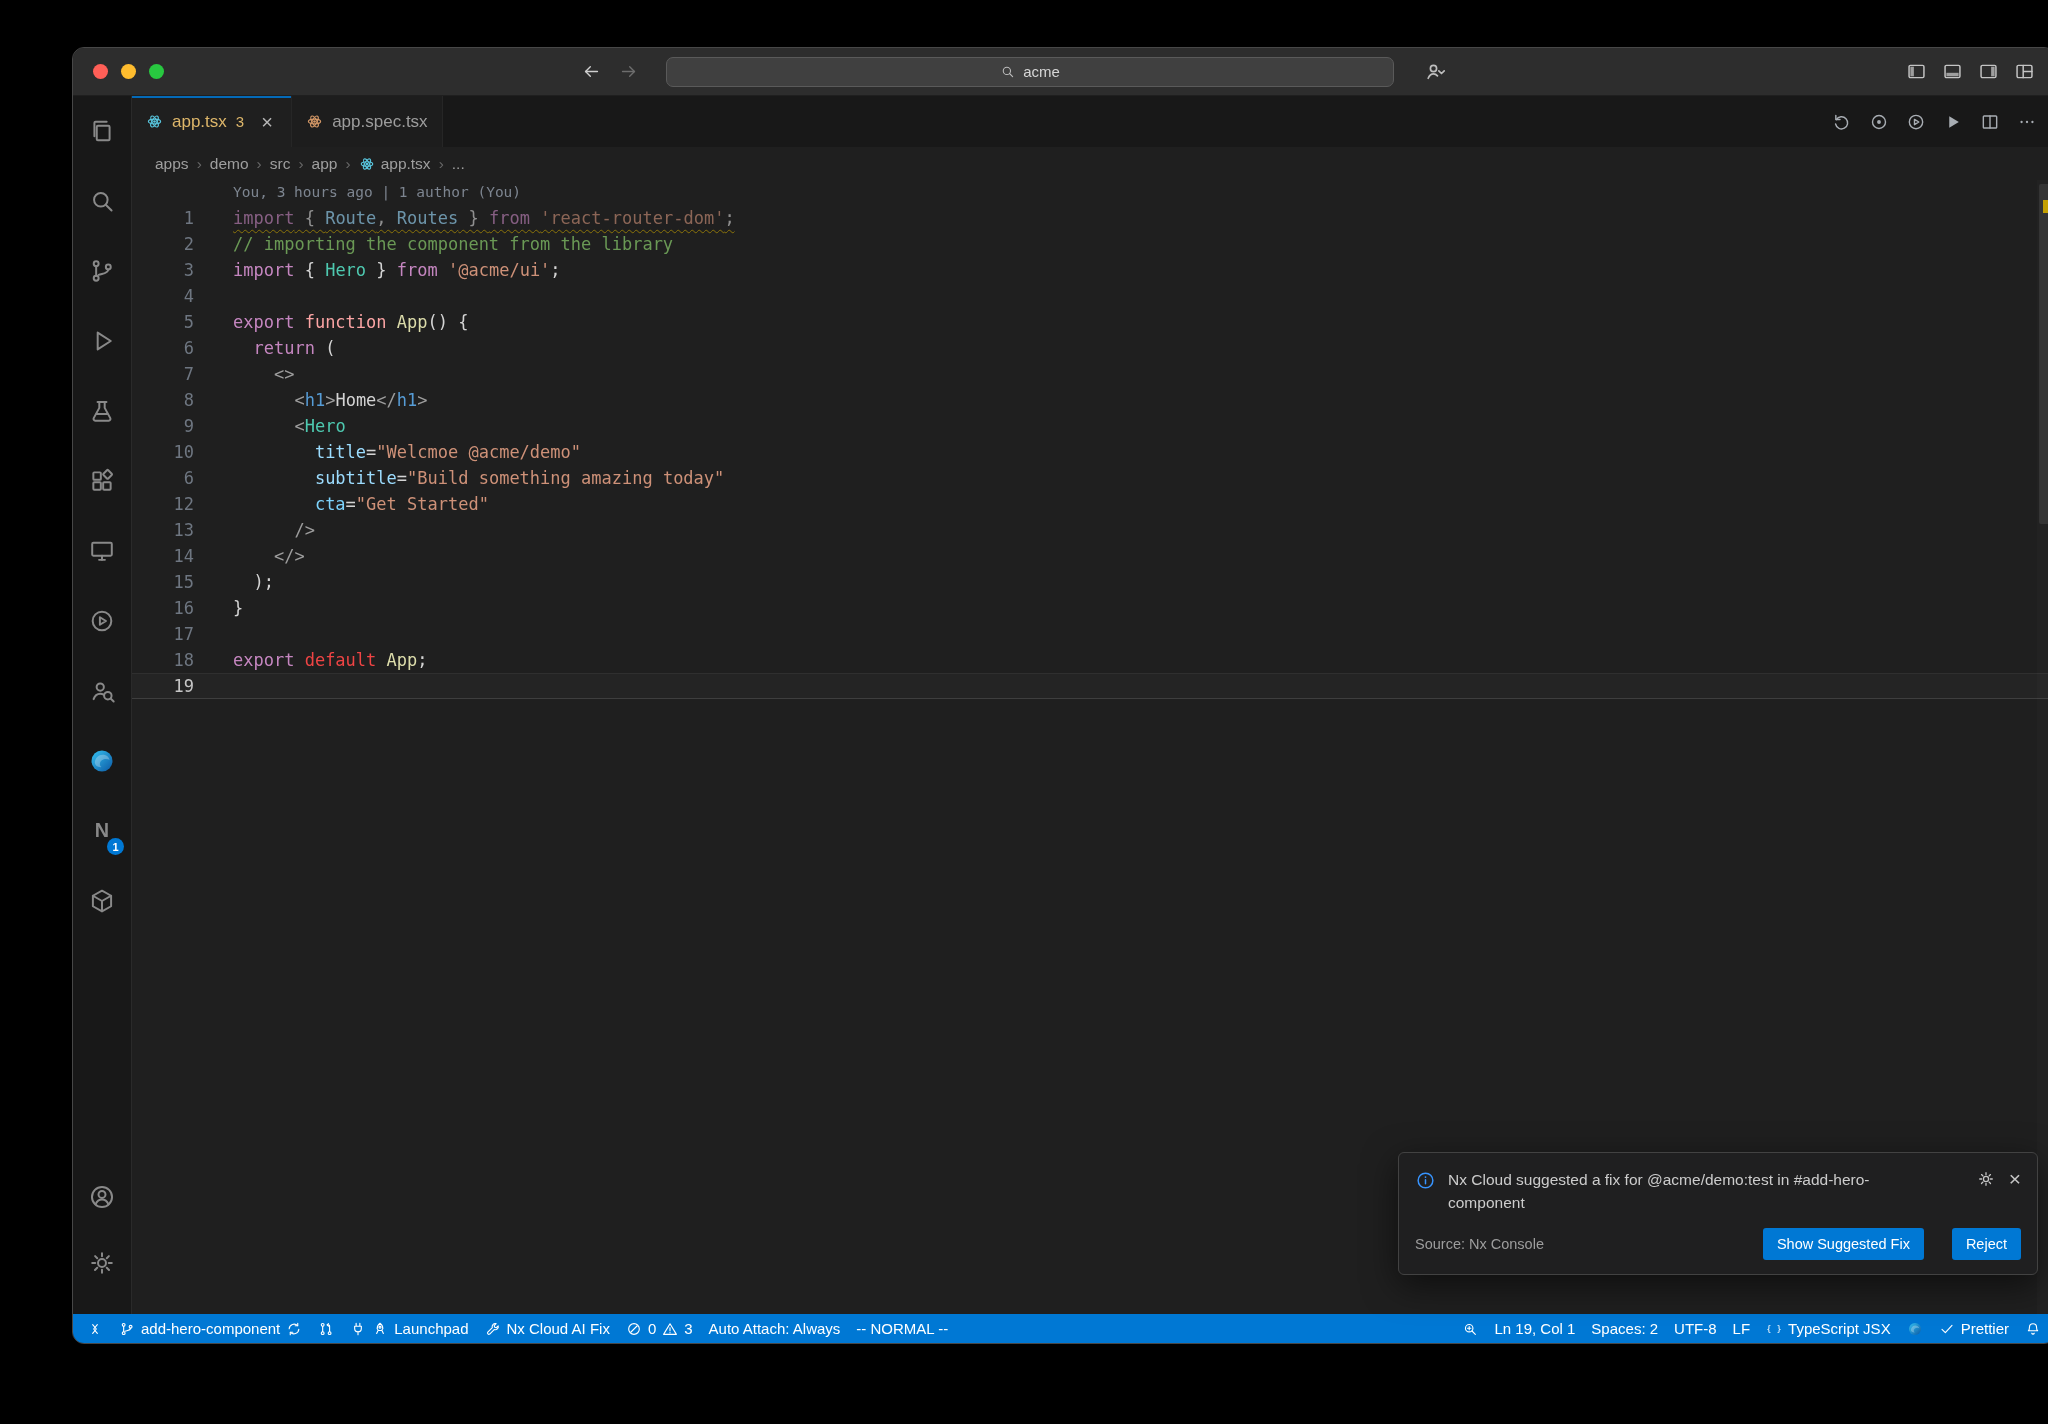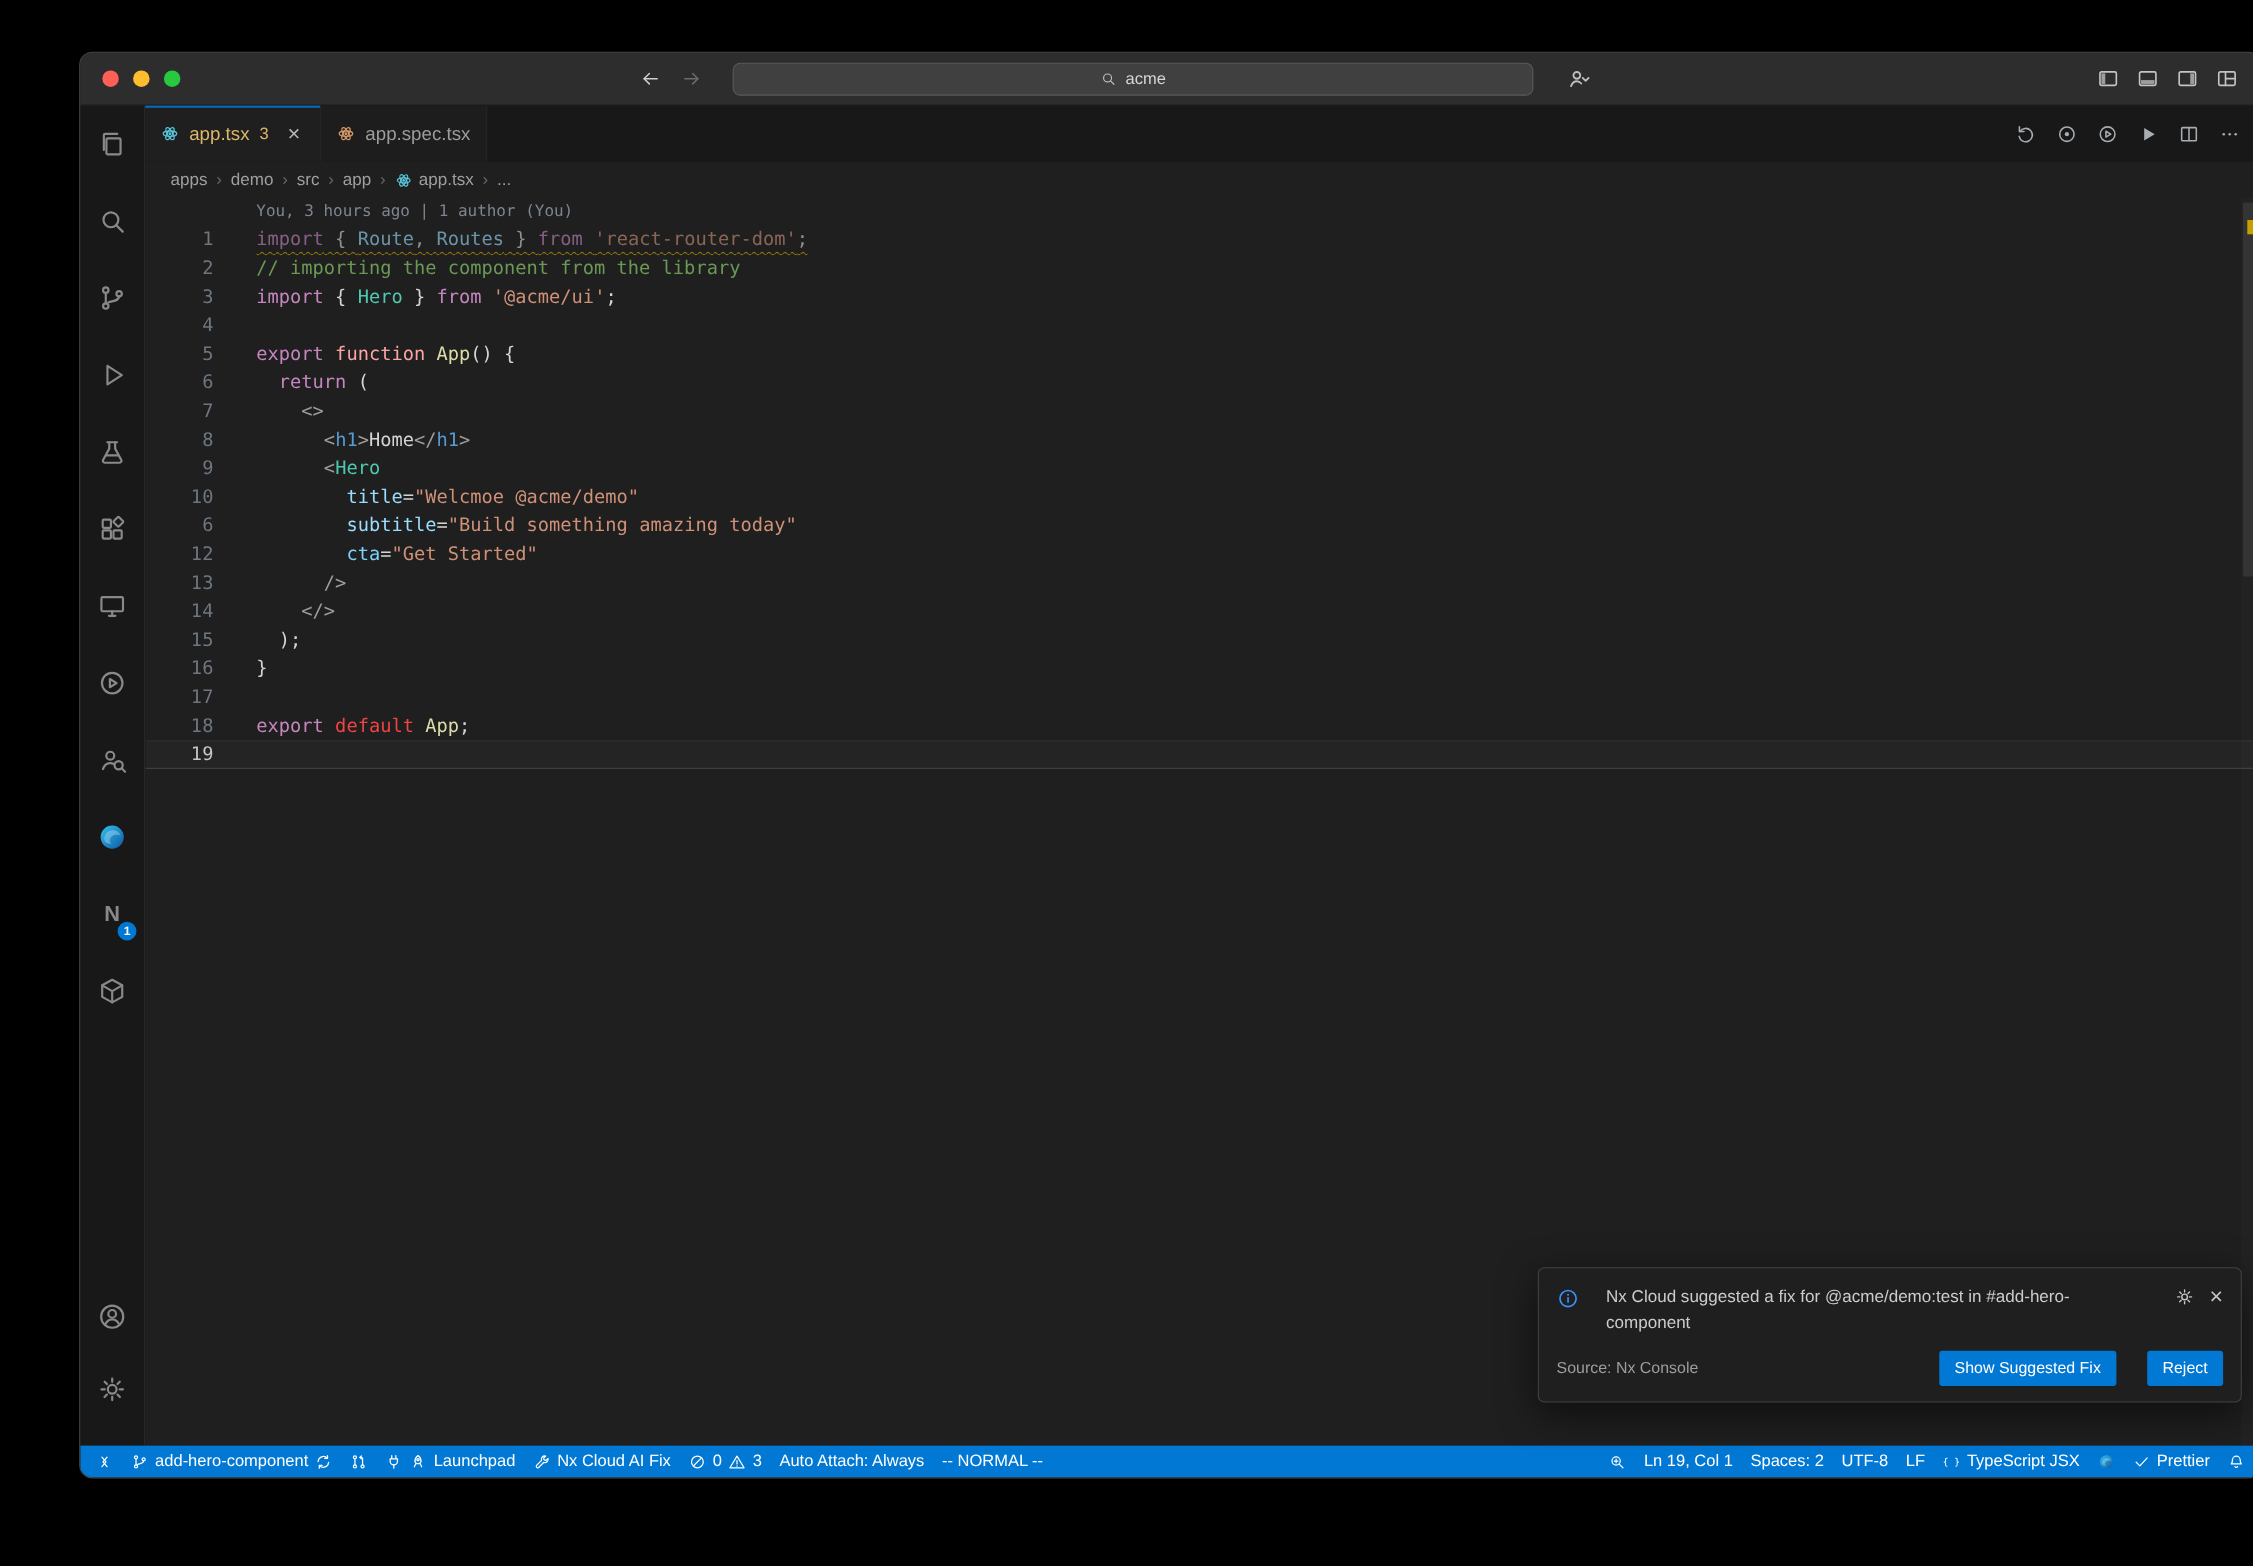--- a/index.html
+++ b/index.html
@@ -60,21 +60,21 @@
   .cl.current .ln{color:#c6c6c6}
   .lc{padding-left:39px;white-space:pre}
   .lc.warn{text-decoration:underline wavy var(--warning);text-underline-offset:4.5px;text-decoration-thickness:1.4px}
   .lc.dim > span{opacity:.62}
   .scroll-gutter{position:absolute;top:0;right:0;bottom:0;width:18px;background:rgba(255,255,255,.015)}
   .scroll-thumb{position:absolute;top:4px;right:2px;width:14px;height:340px;background:rgba(150,150,150,.16);border-radius:2px;cursor:pointer}
   .overview-warning{position:absolute;top:20px;right:5px;width:7px;height:13px;background:var(--warning);opacity:.95}
 
   
   .notification{position:absolute;right:17px;bottom:68px;width:640px;background:#1f1f20;border:1px solid #424242;border-radius:6px;box-shadow:0 10px 34px rgba(0,0,0,.55);padding:15px 16px 14px;z-index:5}
-  .notif-top{display:flex;gap:24px}
+  .notif-top{display:flex;gap:12px}
   .notif-info{width:21px;height:21px;color:var(--info);margin-top:2px}
   .notif-msg{color:#cccccc;font-size:15.5px;line-height:1.5;max-width:440px}
   .notif-ctl{margin-left:auto;display:flex;gap:14px;color:#c6c6c6;align-items:flex-start;padding-top:2px}
   .notif-ctl .icon{width:18px;height:18px;cursor:pointer}
   .notif-close{font-size:21px;line-height:18px;cursor:pointer}
   .notif-bottom{display:flex;align-items:center;margin-top:14px}
   .notif-source{color:#9d9d9d;font-size:14.5px}
   .notif-actions{margin-left:auto;display:flex;gap:28px}
   .btn{background:var(--accent);border:none;color:#fff;font-size:14.5px;padding:8px 14px;border-radius:3px;font-family:inherit;cursor:pointer;white-space:nowrap}
 

